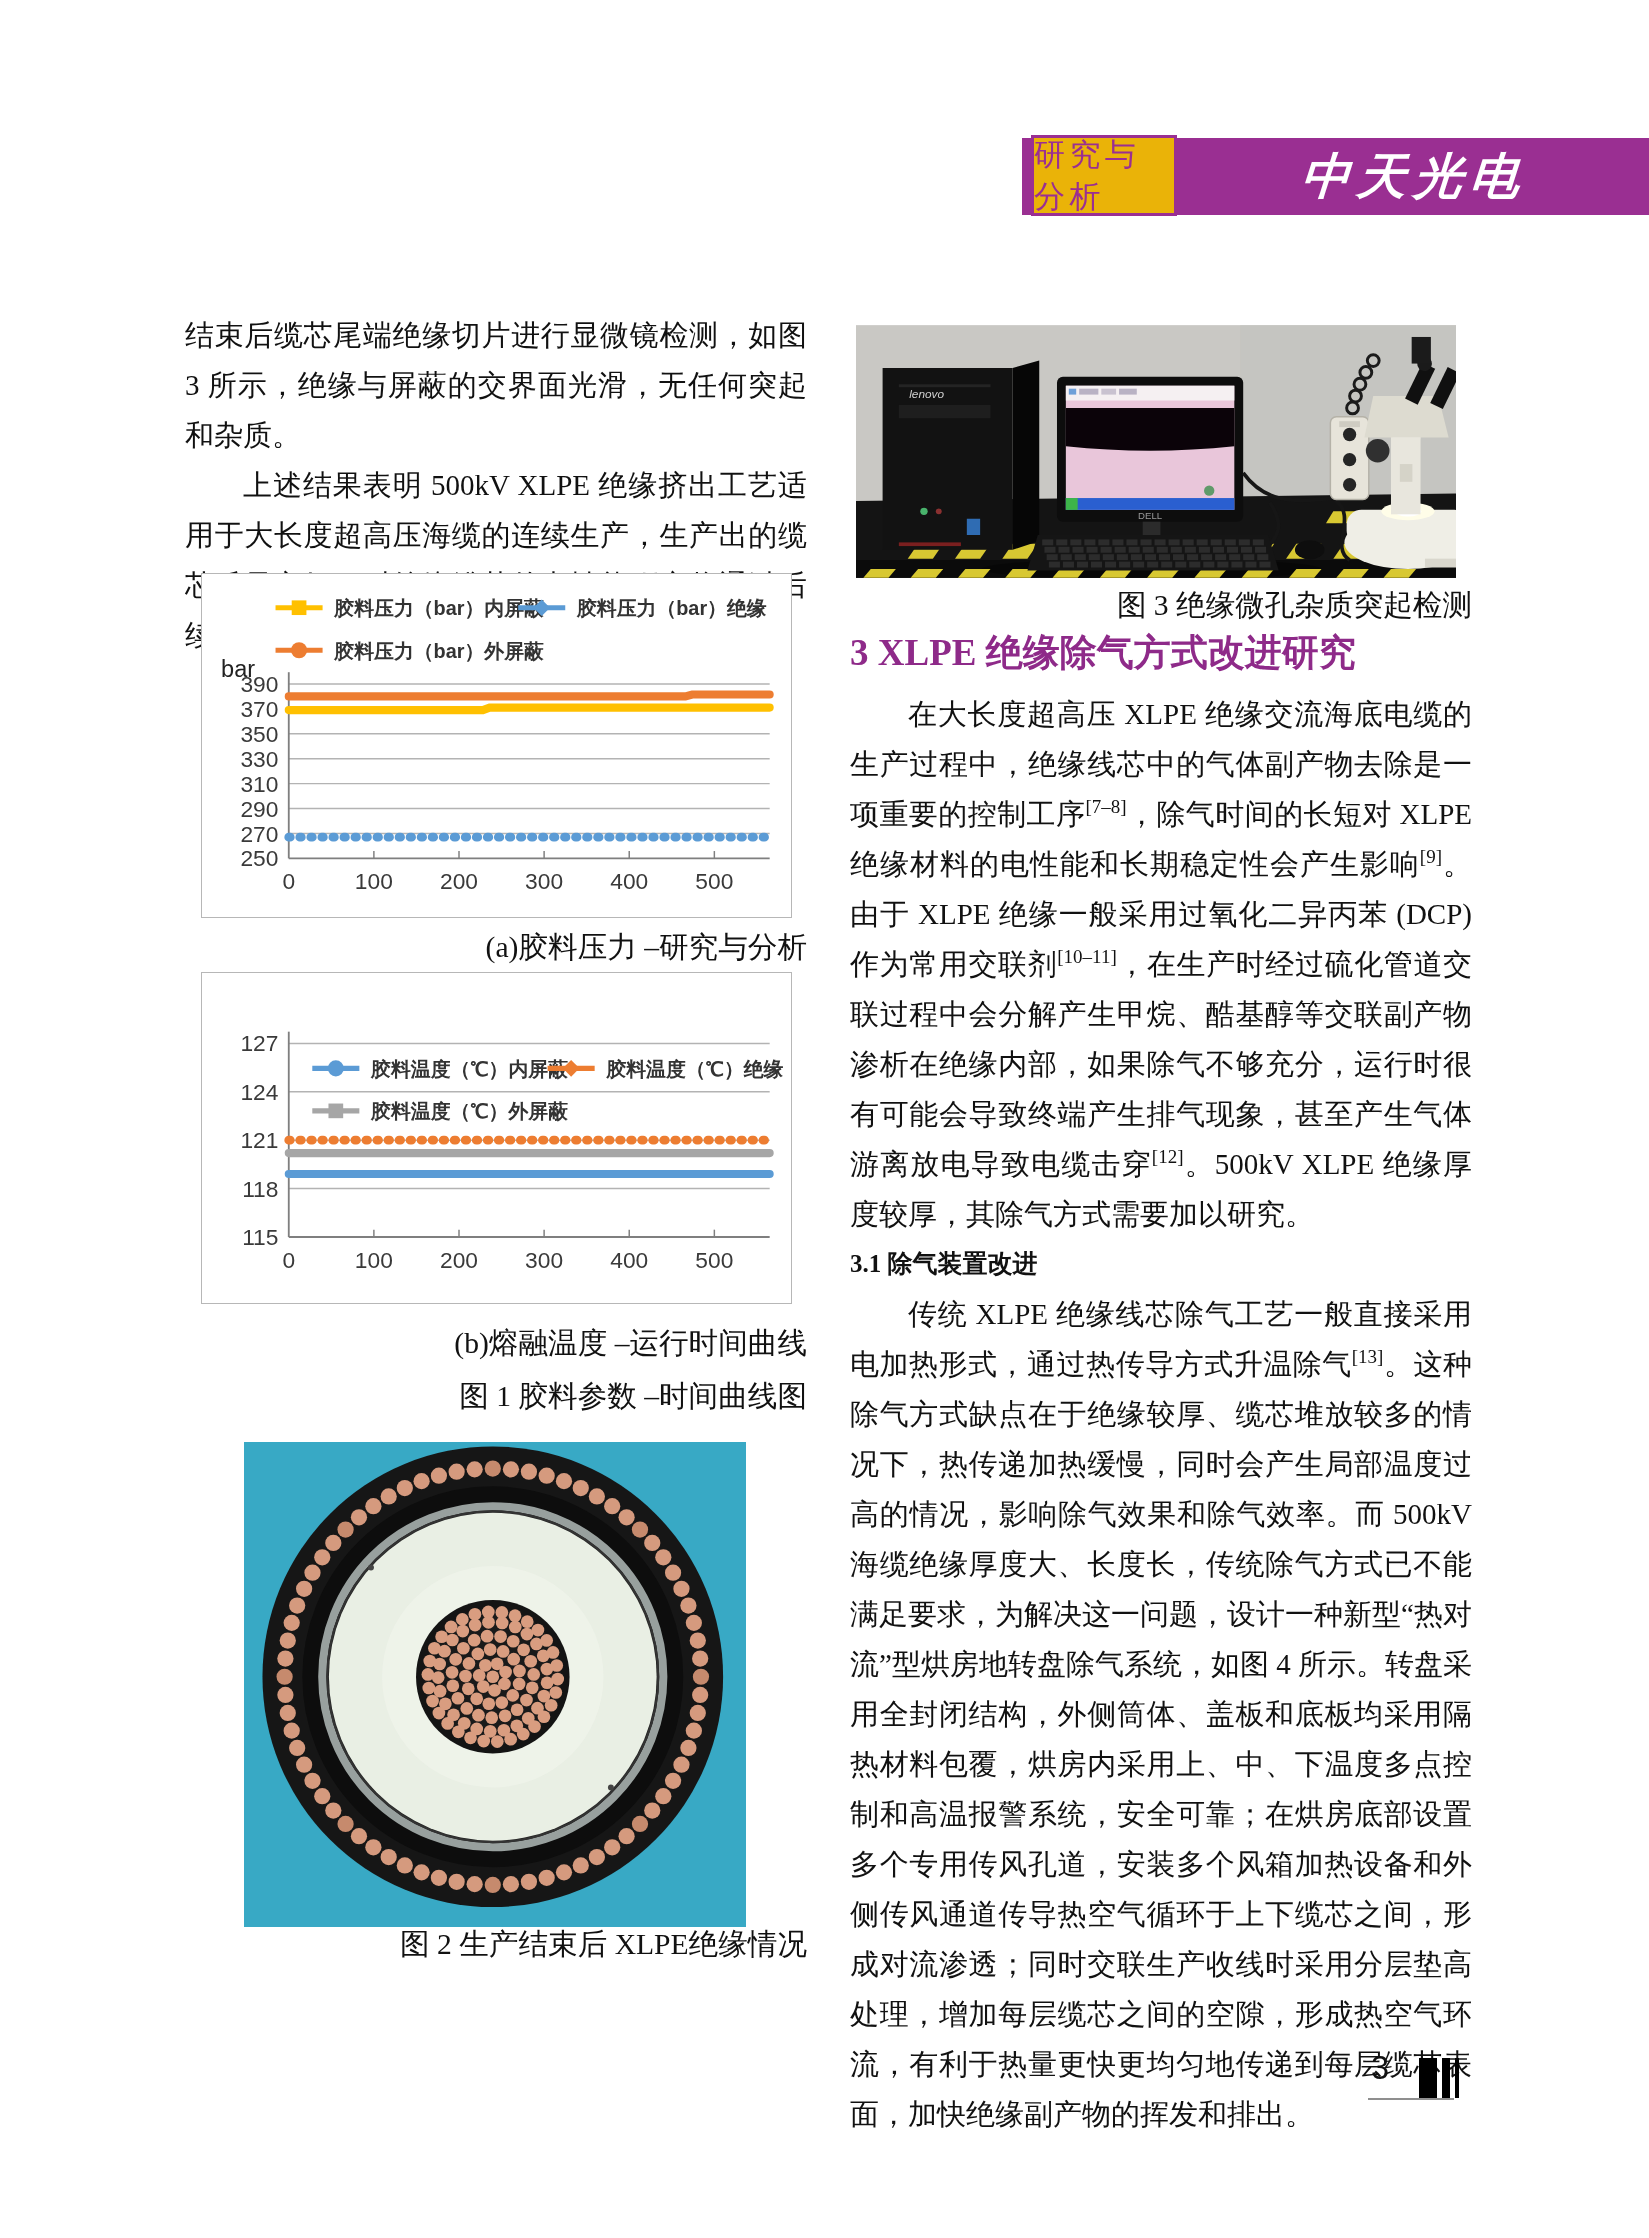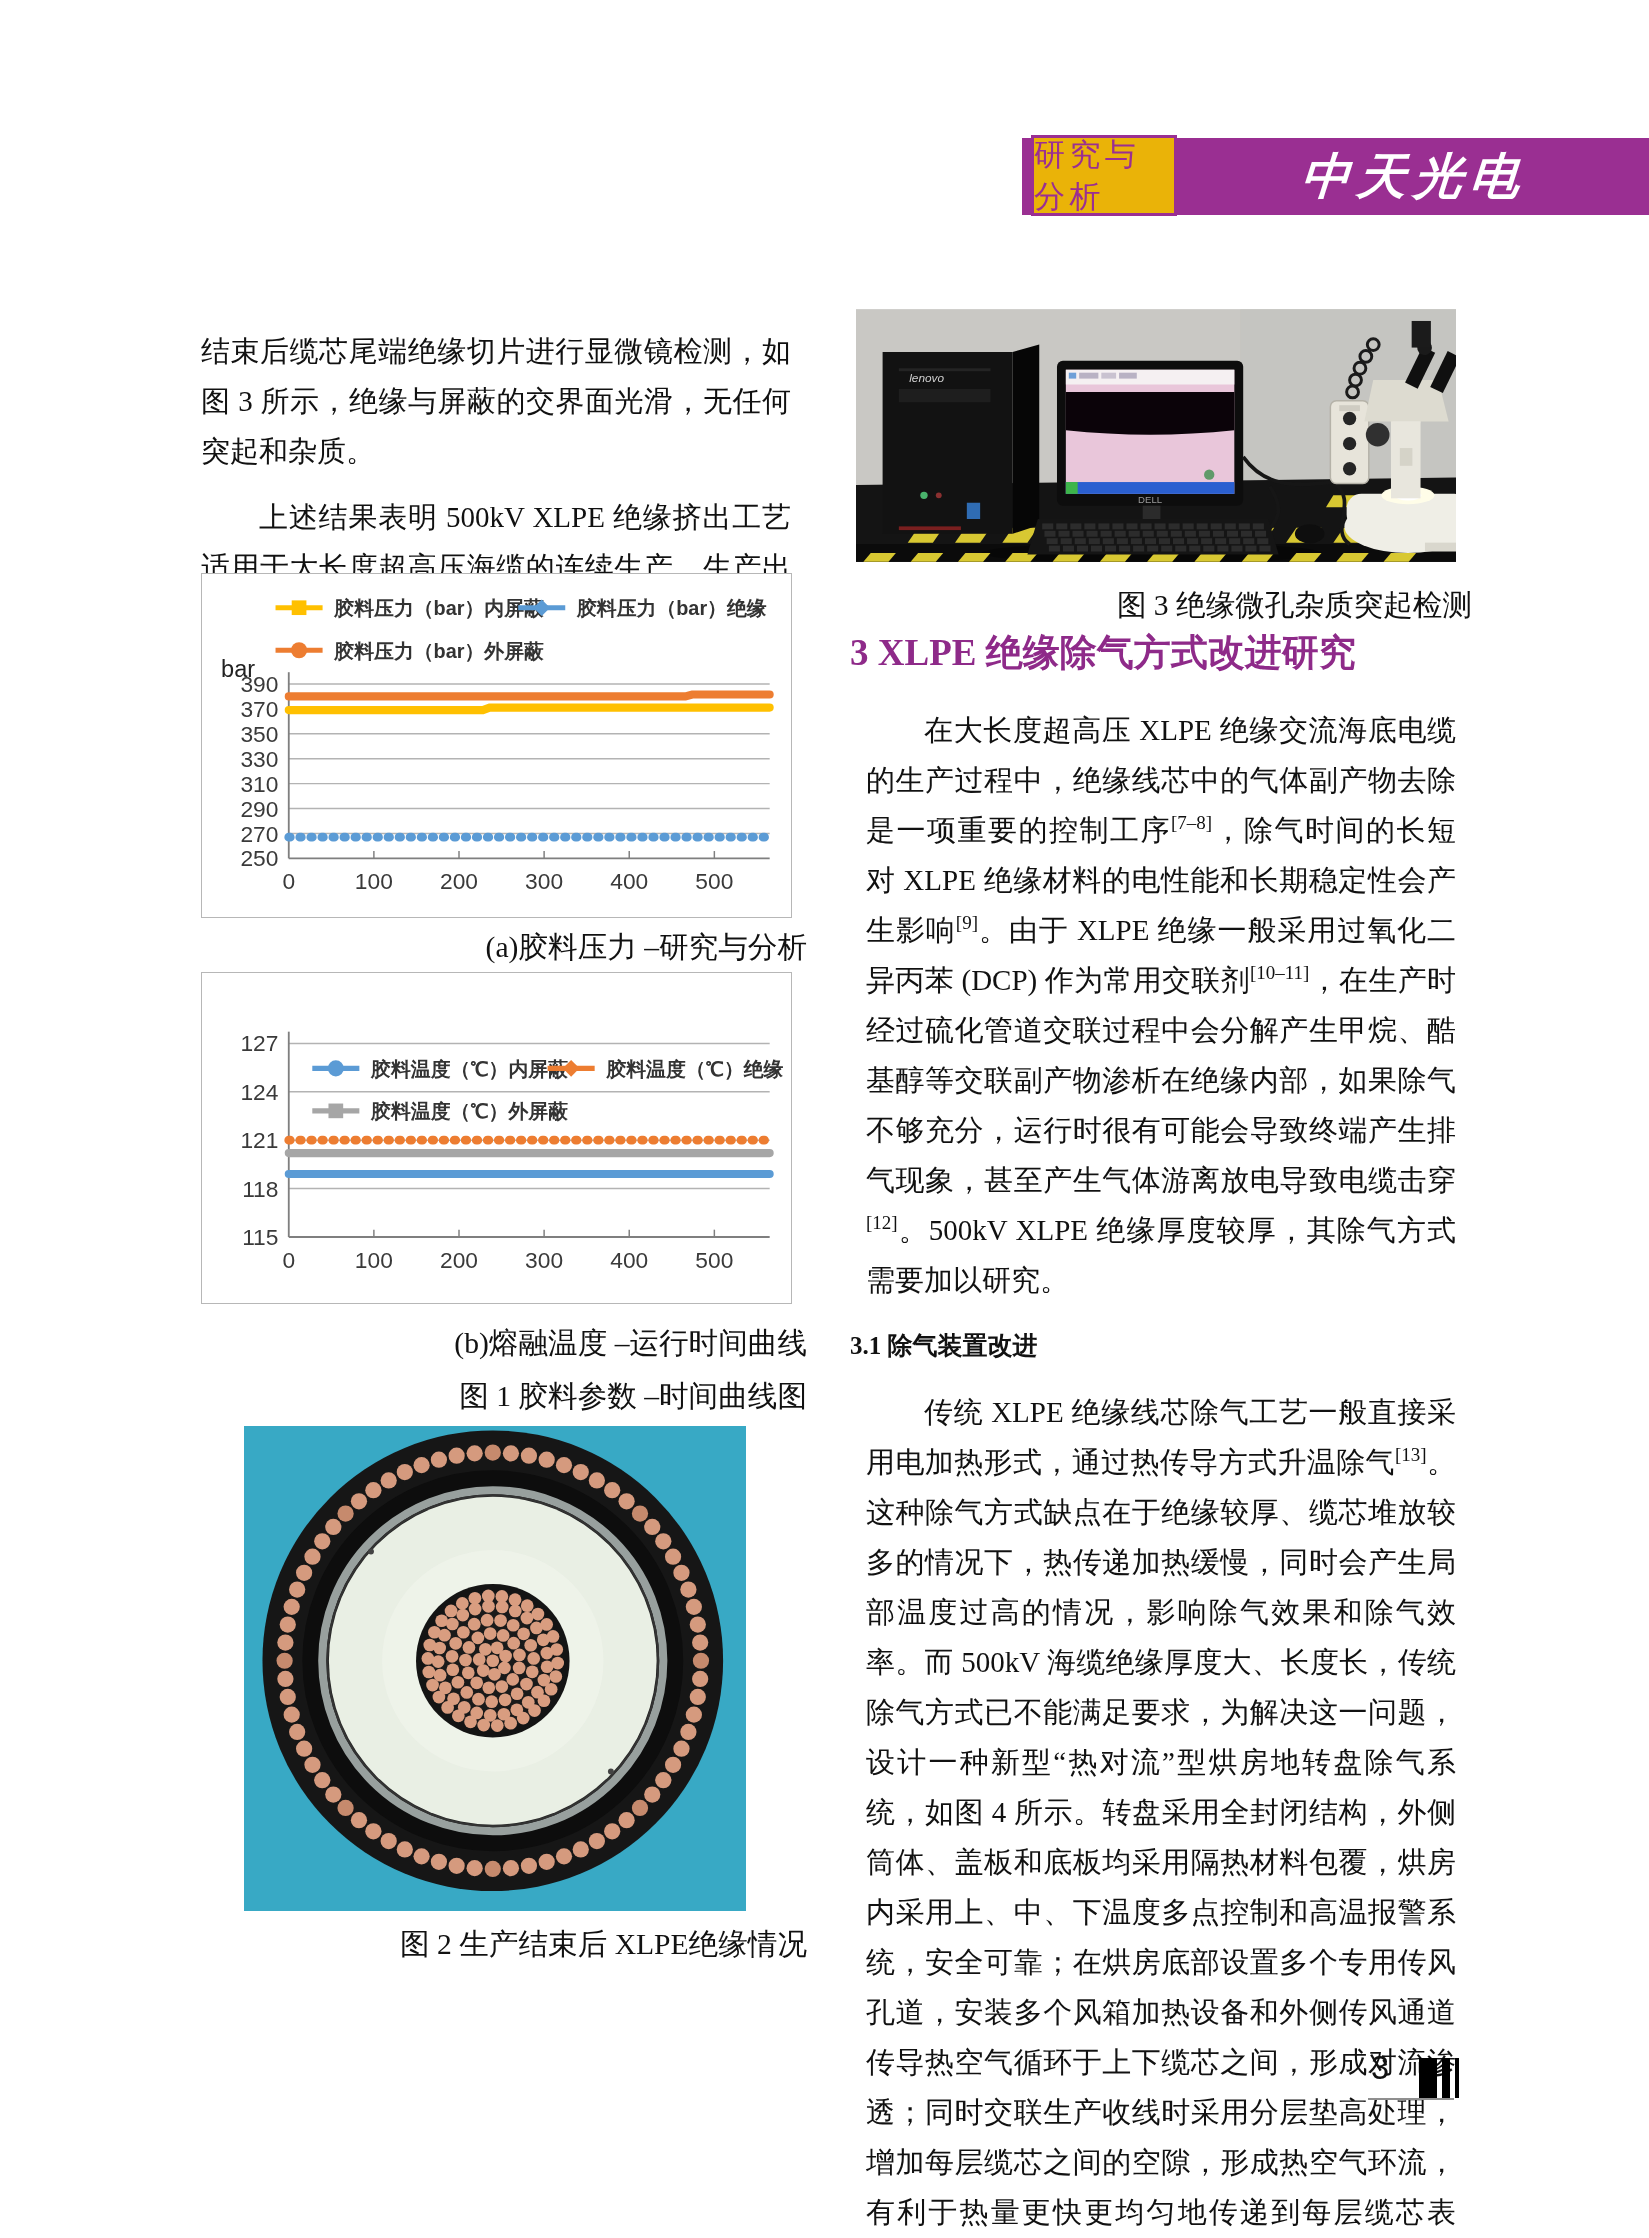--- a/index.html
+++ b/index.html
@@ -8,32 +8,32 @@
   
   .banner-band{position:absolute;left:1022px;top:138px;width:627px;height:77px;
         display:flex;align-items:center;justify-content:center;padding-left:157px;box-sizing:border-box;}
   .brand{font-size:49px;font-weight:bold;font-style:italic;color:#fff;
         letter-spacing:7.4px;transform:skewX(-4deg);font-family:"Liberation Serif",serif;}
   .banner-label{position:absolute;left:1031px;top:135px;width:146px;height:81px;background:#eab308;
         box-sizing:border-box;display:flex;align-items:center;justify-content:center;}
   .banner-label span{font-size:31px;letter-spacing:4.4px;font-family:"Liberation Sans",sans-serif;}
   
   .textcol{position:absolute;width:622px;}
-  .body-text{font-size:29px;line-height:50px;text-align:justify;margin:16px;}
+  .body-text{font-size:29px;line-height:50px;text-align:justify;margin:0;}
   .indent{text-indent:2em;}
   .body-text sup{font-size:19px;line-height:0;}
   .caption{position:absolute;width:622px;font-size:29.6px;text-align:right;}
   .sec-heading{position:absolute;width:622px;font-size:37px;font-weight:bold;}
   .subheading{font-size:25px;font-weight:bold;line-height:50px;margin:0;}
   
   .chart-box{position:absolute;background:#fff;border:1.5px solid #b7b7b7;}
   .chart-box svg{display:block;width:100%;height:100%;}
   svg text{font-family:"Liberation Sans",sans-serif;}
   
-  .photo{position:absolute;}
+  .photo{position:absolute;margin-top:16px;}
   .photo svg{display:block;width:100%;height:100%;}
   
   .pagenum{position:absolute;left:1371px;top:2050px;font-size:32.5px;font-family:"Liberation Sans",sans-serif;}
   .footer-bars{position:absolute;left:1419px;top:2058px;height:40px;display:flex;gap:5.2px;}
   .footer-bars div{background:#000;height:100%;}
   .footer-line{position:absolute;left:1368px;top:2098px;width:86px;height:2.2px;background:#8f8f8f;}
 </style>
 </head>
 <body>
 

